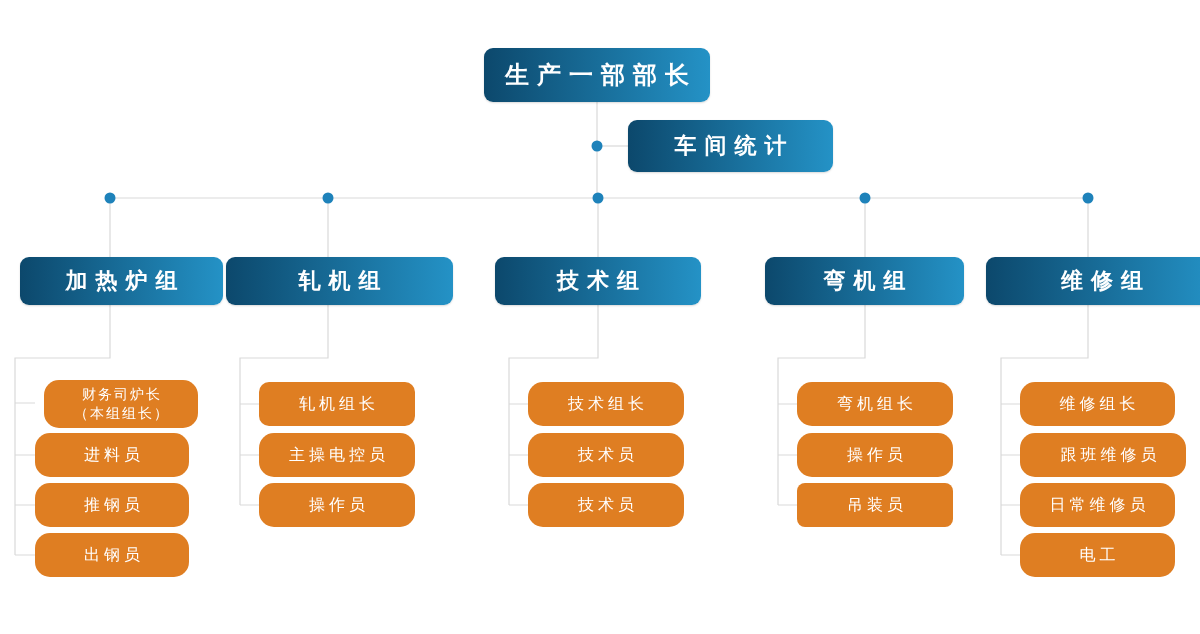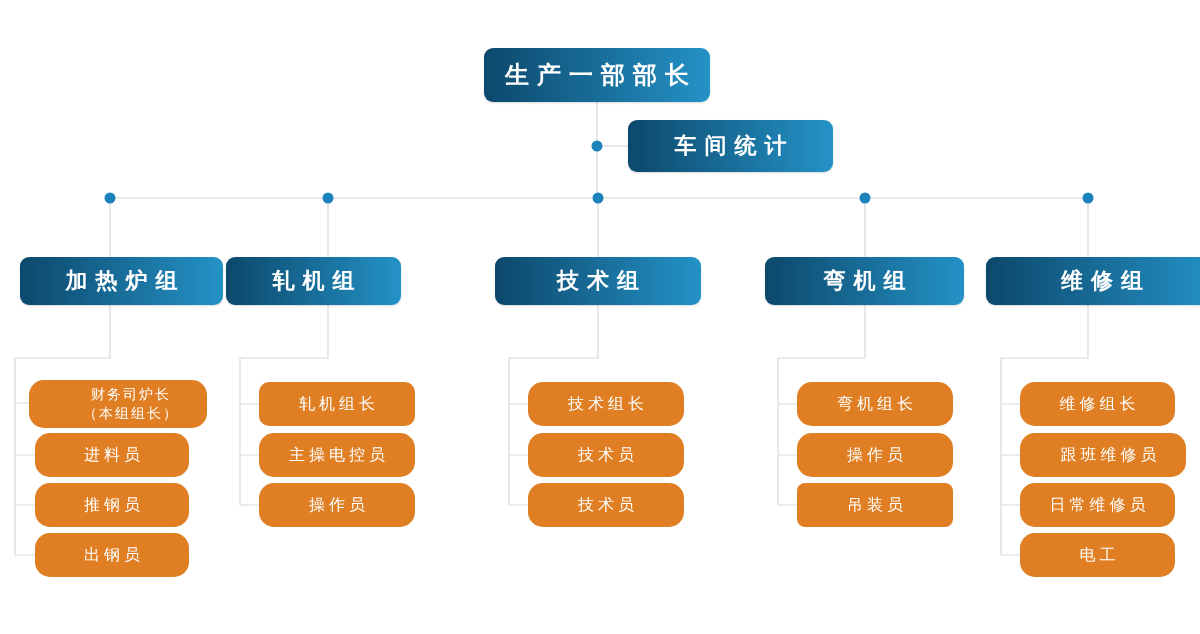--- a/index.html
+++ b/index.html
@@ -70,34 +70,34 @@
     <span class="ls8">生产一部部长</span>
   </div>
 
   <div class="hdr staff">
     <span class="ls8">车间统计</span>
   </div>
 
   <div class="hdr grp" style="left:20px;width:203px;">
     <span class="ls8">加热炉组</span>
   </div>
-  <div class="hdr grp" style="left:226px;width:175px;">
+  <div class="hdr grp" style="left:226px;width:227px;">
     <span class="ls8">轧机组</span>
   </div>
   <div class="hdr grp" style="left:495px;width:206px;">
     <span class="ls8">技术组</span>
   </div>
   <div class="hdr grp" style="left:765px;width:199px;">
     <span class="ls8">弯机组</span>
   </div>
   <div class="hdr grp" style="left:986px;width:232px;">
     <span class="ls8">维修组</span>
   </div>
 
-  <div class="item two-line" style="left:29px;top:380px;width:154px;padding-left:24px;">
+  <div class="item two-line" style="left:44px;top:380px;width:154px;">
     <span class="ls2">财务司炉长</span>
     <span class="ls2">（本组组长）</span>
   </div>
   <div class="item" style="left:35px;top:433px;width:154px;">
     <span class="ls4">进料员</span>
   </div>
   <div class="item" style="left:35px;top:483px;width:154px;">
     <span class="ls4">推钢员</span>
   </div>
   <div class="item" style="left:35px;top:533px;width:154px;">

